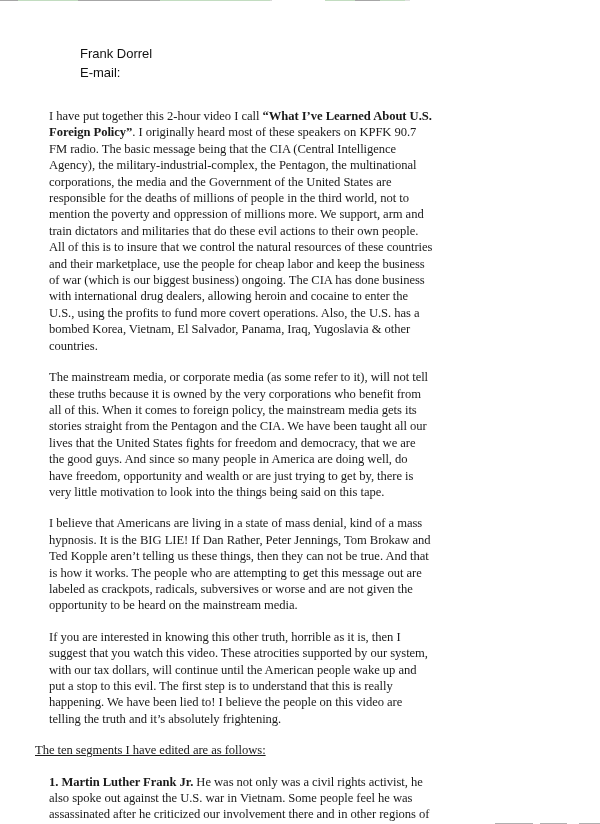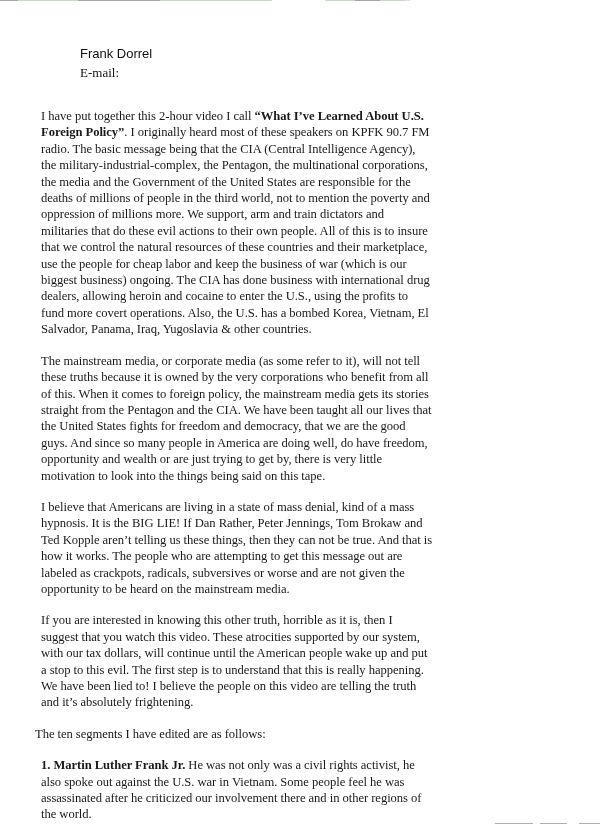--- a/index.html
+++ b/index.html
@@ -14,29 +14,29 @@
     }
     .scan-bottom {
       position: absolute; right: 0; bottom: 0; height: 1px; width: 105px;
       background: linear-gradient(to right, #b0b0b0 0 38px, #ffffff 38px 45px, #b0b0b0 45px 72px, #ffffff 72px 84px, #b0b0b0 84px 105px);
     }
     .header {
       position: absolute; left: 80px; top: 44px;
       font-family: "Liberation Sans", "DejaVu Sans", sans-serif;
       font-size: 13px; line-height: 19px; color: #111;
     }
-    .header .email-row { display: flex; font-family: Liberation Serif, serif; }
+    .header .email-row { display: flex; }
     .header .email-label { width: 78px; }
     .content {
       position: absolute; left: 33px; top: 108px; width: 400px;
       font-size: 12.6px; line-height: 16.4px;
       letter-spacing: -0.05px;
     }
-    .content p { margin: 0 0 15px 8px; }
-    .content p.intro-list { margin: 0 0 15px 2px; }
+    .content p { margin: 0 0 15px 16px; }
+    .content p.intro-list { margin: 0 0 15px 2px; text-decoration: underline; }
     .b { font-weight: bold; }
   </style>
 </head>
 <body>
 
 <div class="scan-edge"></div>
 
 <div class="header">
   <div>Frank Dorrel</div>
   <div class="email-row">

